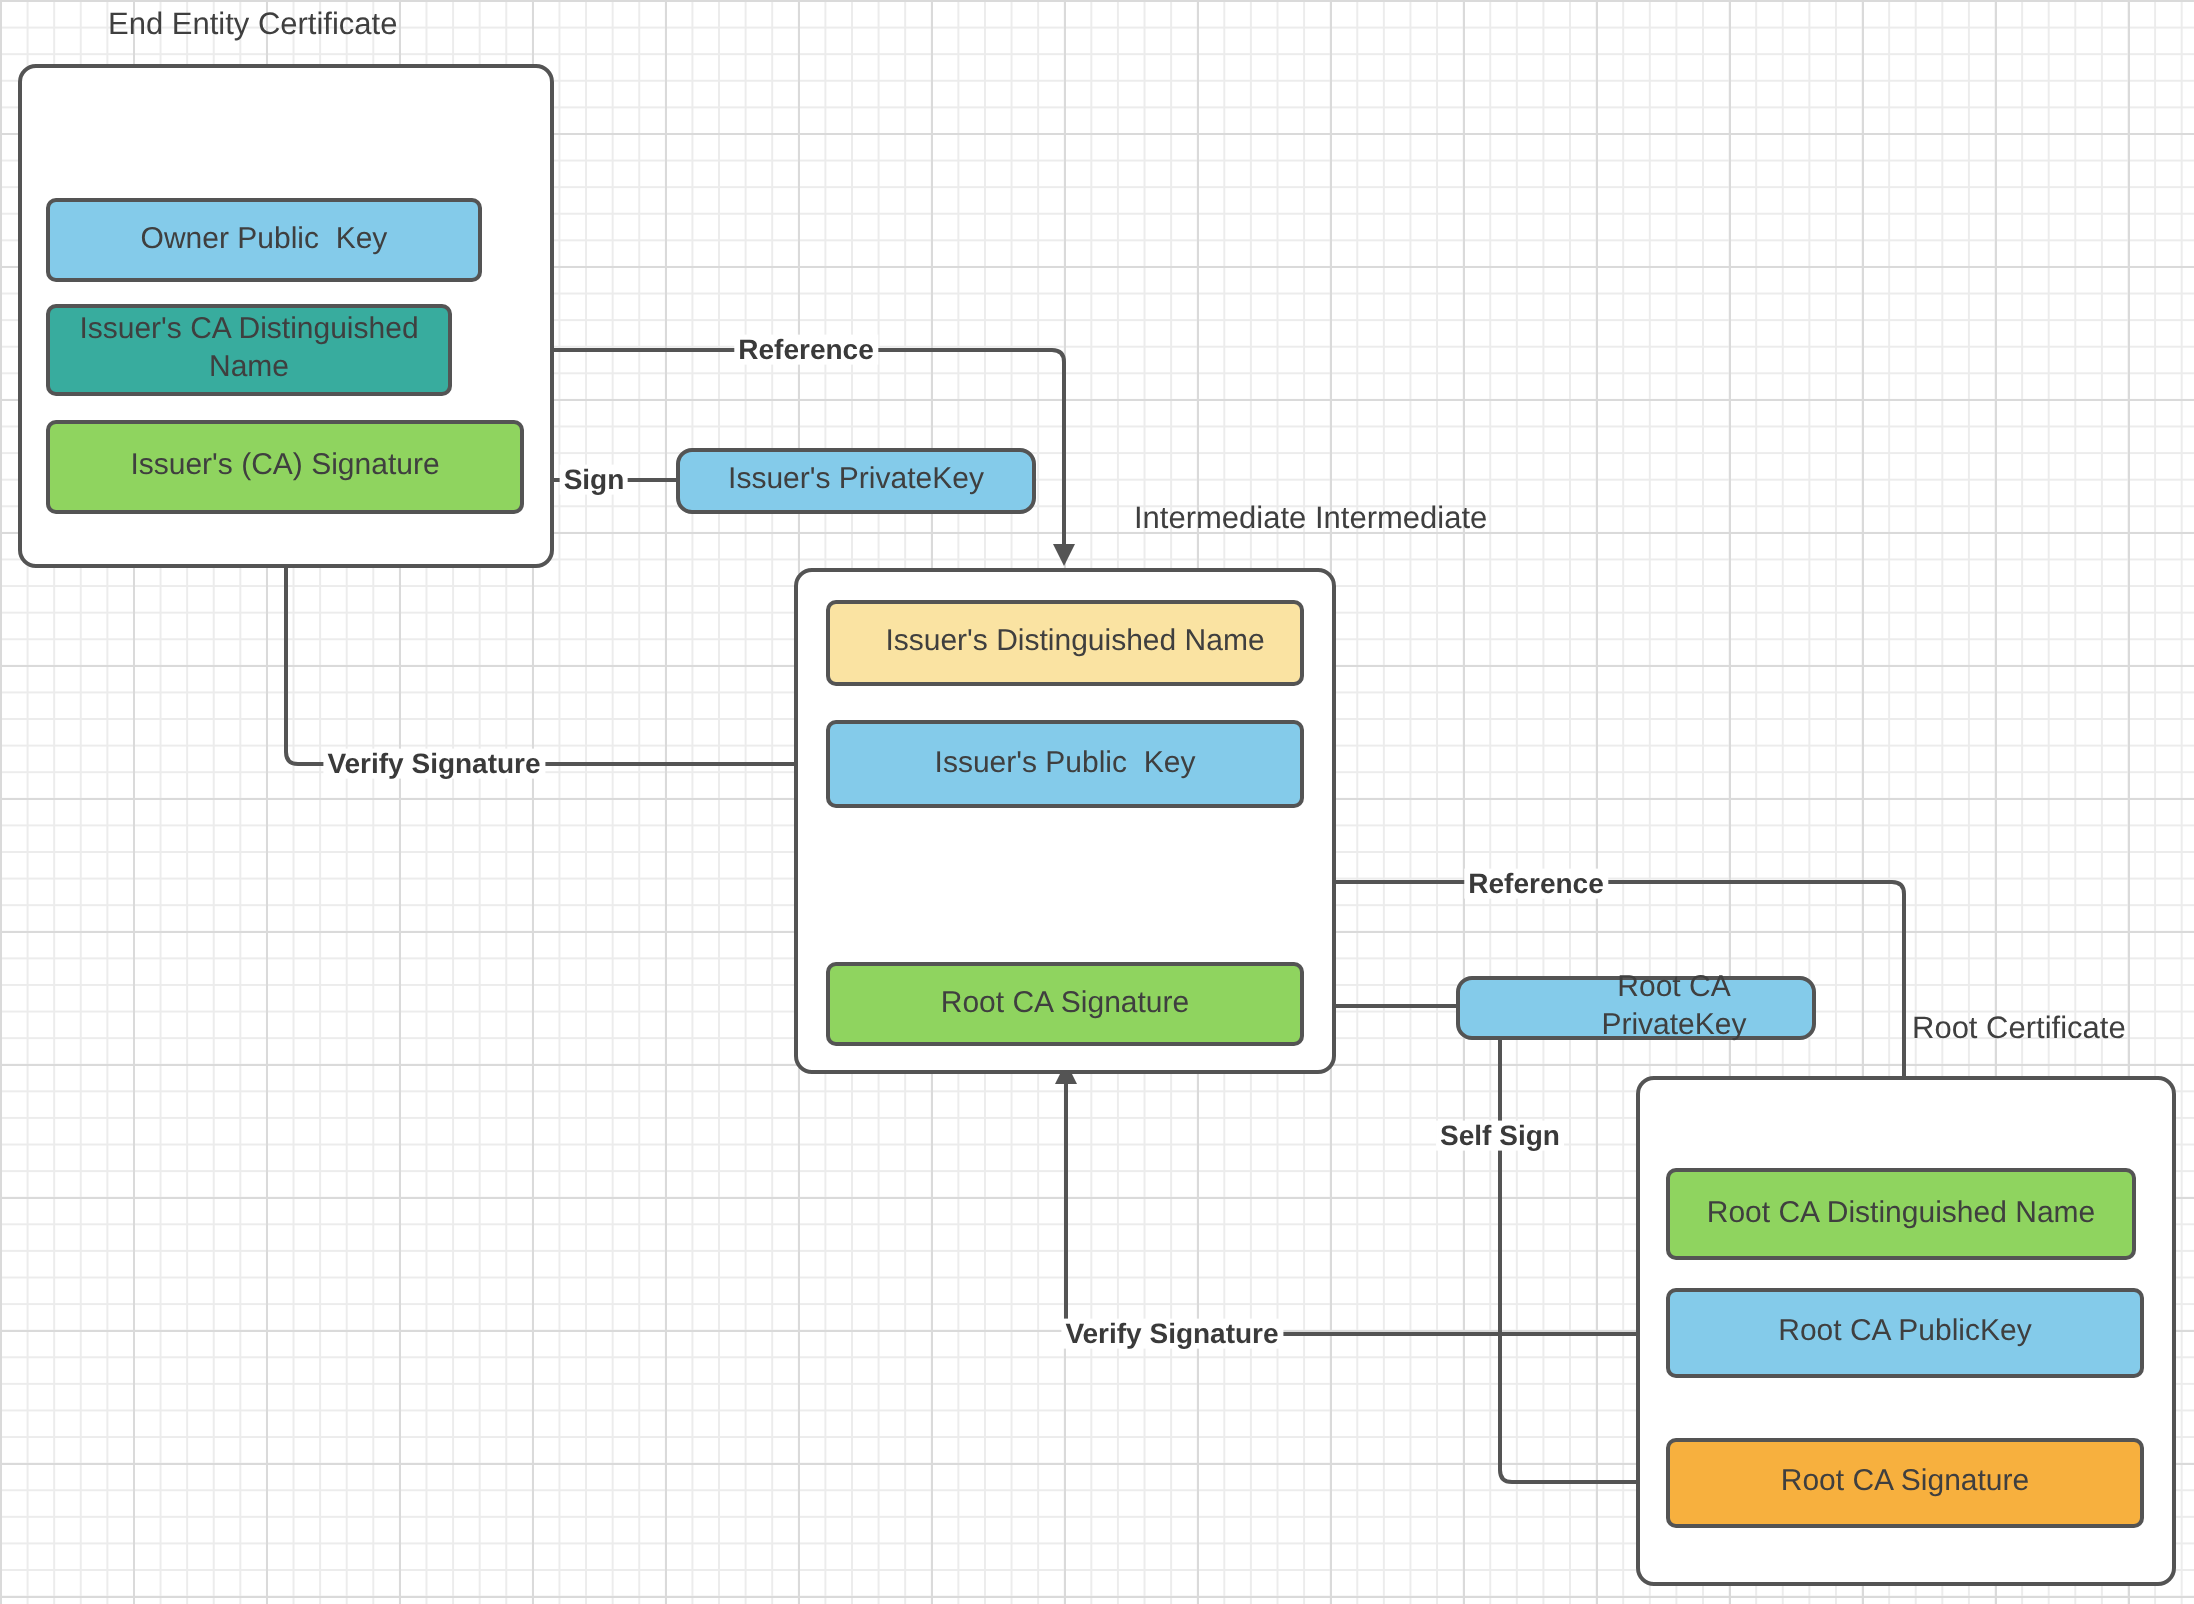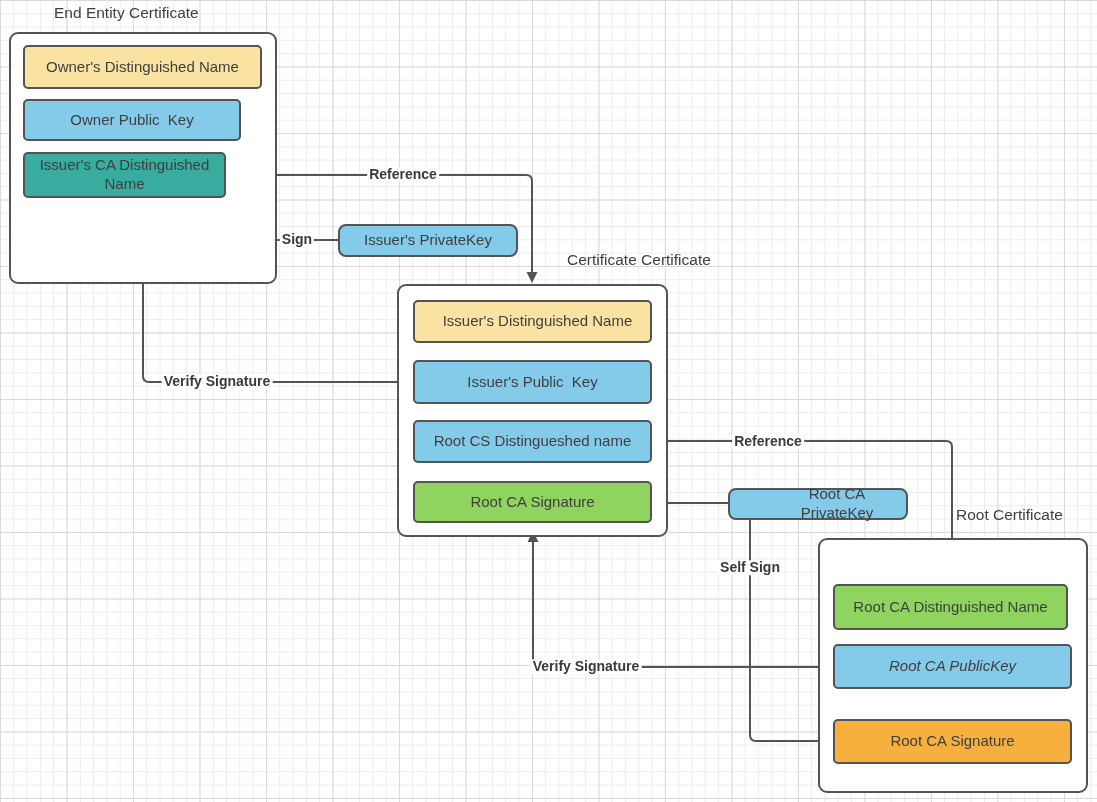--- a/index.html
+++ b/index.html
@@ -81,39 +81,38 @@
 
     <path d="M 750 520 V 735 Q 750 741 756 741 H 823"></path>
     <polygon points="832,741 821,735.5 821,746.5"></polygon>
 
     <path d="M 833 667 H 539 Q 533 667 533 661 V 540"></path>
     <polygon points="533,531 527.5,542 538.5,542"></polygon>
   </svg>
 
   <div class="abs group-title" style="left:54px; top:4px;">End Entity Certificate</div>
   <div class="abs container" style="left:9px; top:32px; width:268px; height:252px;"></div>
-  <div class="abs shape" style="left: 23px; top: 45px; width: 239px; height: 44px; background-color: rgb(250, 227, 162);">Owner's Distinguished Name</div>
   <div class="abs shape" style="left: 23px; top: 99px; width: 218px; height: 42px; background-color: rgb(132, 203, 234);">Owner Public  Key</div>
   <div class="abs shape" style="left: 23px; top: 152px; width: 203px; height: 46px; background-color: rgb(56, 172, 158);">Issuer's CA Distinguished Name</div>
+  <div class="abs shape" style="left: 23px; top: 210px; width: 239px; height: 47px; background-color: rgb(143, 212, 95);">Issuer's (CA) Signature</div>
 
   <div class="abs shape keybox" style="left: 338px; top: 224px; width: 180px; height: 33px; background-color: rgb(132, 203, 234);">Issuer's PrivateKey</div>
 
-  <div class="abs group-title" style="left:567px; top:251px;">Certificate Certificate</div>
+  <div class="abs group-title" style="left:567px; top:251px;">Intermediate Intermediate</div>
   <div class="abs container" style="left:397px; top:284px; width:271px; height:253px;"></div>
   <div class="abs shape" style="left: 413px; top: 300px; width: 239px; height: 43px; background-color: rgb(250, 227, 162); padding-left: 16px;">Issuer's Distinguished Name</div>
   <div class="abs shape" style="left: 413px; top: 360px; width: 239px; height: 44px; background-color: rgb(132, 203, 234);">Issuer's Public  Key</div>
-  <div class="abs shape" style="left: 413px; top: 420px; width: 239px; height: 43px; background-color: rgb(132, 203, 234);">Root CS Distingueshed name</div>
   <div class="abs shape" style="left: 413px; top: 481px; width: 239px; height: 42px; background-color: rgb(143, 212, 95);">Root CA Signature</div>
 
   <div class="abs shape keybox" style="left: 728px; top: 488px; width: 180px; height: 32px; background-color: rgb(132, 203, 234); padding-left: 44px;">Root CA PrivateKey</div>
 
   <div class="abs group-title" style="left:956px; top:506px;">Root Certificate</div>
   <div class="abs container" style="left:818px; top:538px; width:270px; height:255px;"></div>
   <div class="abs shape" style="left: 833px; top: 584px; width: 235px; height: 46px; background-color: rgb(143, 212, 95);">Root CA Distinguished Name</div>
-  <div class="abs shape" style="left: 833px; top: 644px; width: 239px; height: 45px; background-color: rgb(132, 203, 234); font-style: italic;">Root CA PublicKey</div>
+  <div class="abs shape" style="left: 833px; top: 644px; width: 239px; height: 45px; background-color: rgb(132, 203, 234);">Root CA PublicKey</div>
   <div class="abs shape" style="left: 833px; top: 719px; width: 239px; height: 45px; background-color: rgb(247, 176, 62);">Root CA Signature</div>
 
   <div class="conn-label" style="left:403px; top:175px;">Reference</div>
   <div class="conn-label" style="left:297px; top:240px;">Sign</div>
   <div class="conn-label" style="left:217px; top:382px;">Verify Signature</div>
   <div class="conn-label" style="left:768px; top:442px;">Reference</div>
   <div class="conn-label" style="left:750px; top:568px;">Self Sign</div>
   <div class="conn-label" style="left:586px; top:667px;">Verify Signature</div>
 
 </div>

